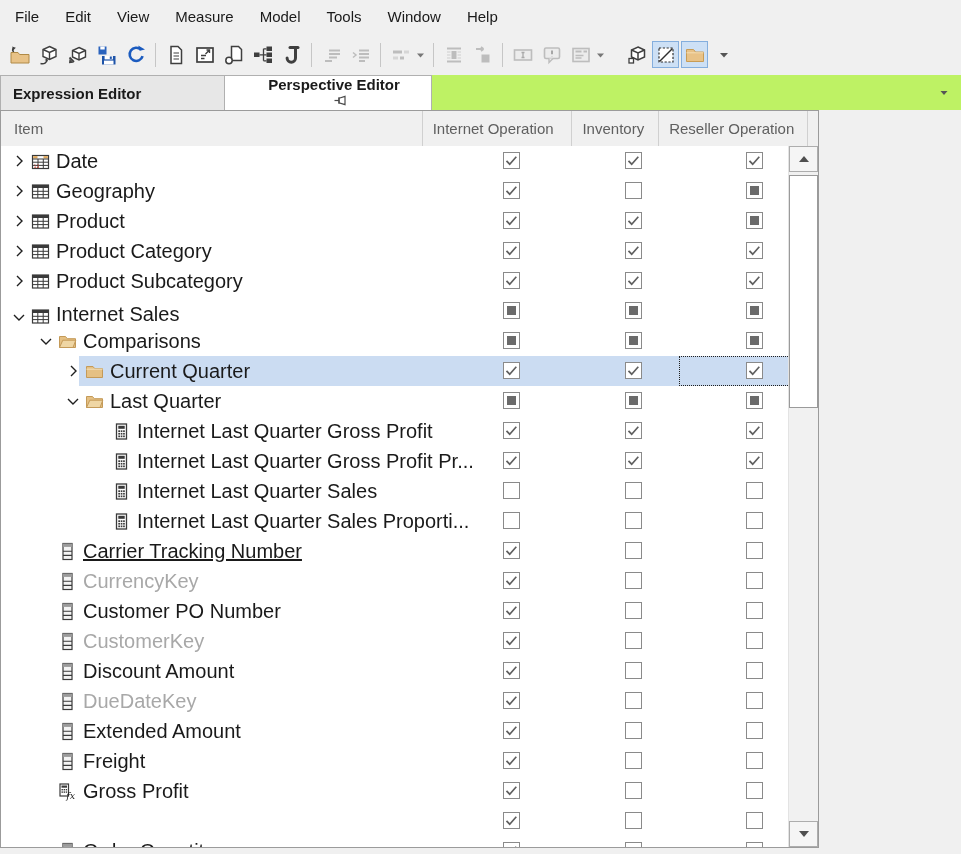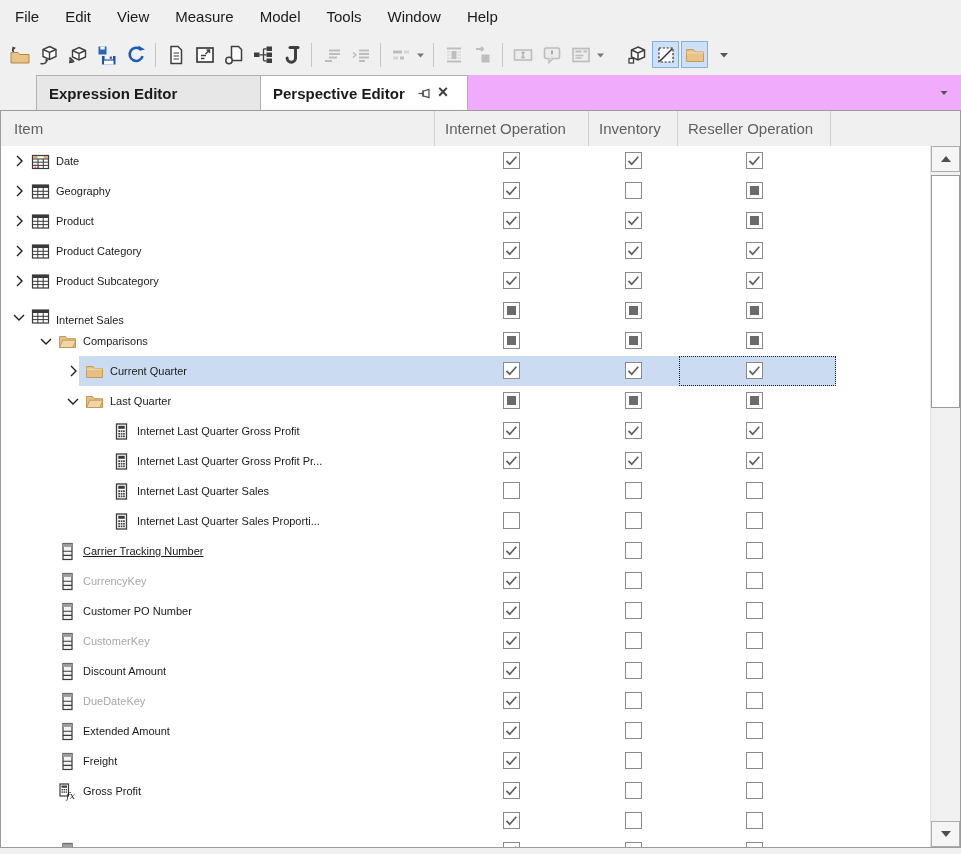--- a/index.html
+++ b/index.html
@@ -13,48 +13,48 @@
   .toolbar{display:flex;align-items:center;height:41px;padding-left:5px;}
   .tb-btn{width:27px;height:27px;display:flex;align-items:center;justify-content:center;margin:0 1px;box-sizing:border-box;}
   .tb-btn svg{width:22px;height:22px;display:block;}
   .tb-btn.active{background:#cde0f5;border:1px solid #84aedd;}
   .tb-ic{display:flex;}
   .tb-sep{width:1px;height:24px;background:#c6c6c6;margin:0 5px;}
   .tb-gap{width:14px;}
   .tb-dd{width:13px;height:27px;display:flex;align-items:center;}
 
   
-  .tabstrip{display:flex;height:35px;background:#f0abfc;margin-left:36px;}
+  .tabstrip{display:flex;height:35px;background:#bef264;}
   .tab{box-sizing:border-box;display:flex;align-items:center;border:1px solid #b0b0b0;border-bottom:none;background:#e7e7e7;font-weight:bold;font-size:15px;padding-left:12px;cursor:default;}
   .tab + .tab{border-left:none;}
-  .tab.active{background:#ffffff;}
+  .tab.active{background:#ffffff;flex-direction:column;}
   .tab-w1{width:225px;}
   .tab-w2{width:207px;}
   .tab-pin{margin-left:12px;display:flex;}
   .tab-close{margin-left:4px;font-size:18px;color:#3f3f3f;line-height:1;padding:0 8px 2px 2px;}
   .tabs-caret{margin-left:auto;align-self:center;padding-right:10px;display:flex;}
 
   
-  .panel{position:absolute;left:0;top:110px;width:961px;height:738px;box-sizing:border-box;border:1px solid #9b9b9b;background:#fff;}
+  .panel{position:absolute;left:0;top:110px;width:819px;height:738px;box-sizing:border-box;border:1px solid #9b9b9b;background:#fff;}
   .ghead{position:absolute;left:0;top:0;right:0;height:35px;background:#f0f0f0;border-bottom:1px solid #d0d0d0;display:flex;}
   .gh-cell{box-sizing:border-box;border-right:1px solid #d0d0d0;display:flex;align-items:center;font-size:15px;color:#5f5f5f;padding-left:10px;white-space:nowrap;overflow:hidden;}
   .c-item{width:434px;padding-left:13px;}
   .c-io{width:154px;}
   .c-inv{width:89px;}
   .c-ro{width:153px;}
   .c-blank{flex:1;border-right:none;}
 
   .gbody{position:absolute;left:0;top:35px;right:0;bottom:0;overflow:hidden;background:#fff;}
   .grid-row{position:relative;height:30px;}
   .row-band{position:absolute;left:78px;width:757px;top:0;bottom:0;background:#cbdcf2;}
   .row-focus{position:absolute;left:678px;width:157px;top:0;height:30px;box-sizing:border-box;border:1px dotted #1f1f1f;}
   .row-label{position:relative;display:flex;align-items:center;height:30px;width:434px;overflow:hidden;white-space:nowrap;}
   .expander{width:24px;height:18px;display:inline-flex;align-items:center;justify-content:center;flex:none;}
   .tree-icon{width:19px;height:19px;display:inline-flex;margin-right:6px;flex:none;}
-  .row-text{font-size:11px;}
+  .row-text{font-size:20px;}
   .row-text.dim{color:#a8a8a8;}
   .cb{position:absolute;top:6px;width:17px;height:17px;box-sizing:border-box;border:1px solid #8a8a8a;background:#fff;display:flex;align-items:center;justify-content:center;}
   .indet{width:9px;height:9px;background:#6b6b6b;}
 
   
   .vscroll{position:absolute;top:35px;right:0;bottom:0;width:30px;background:#f1f1f1;border-left:1px solid #e3e3e3;box-sizing:border-box;}
   .vs-btn{position:absolute;left:0;right:0;height:26px;background:#f5f5f5;border:1px solid #adadad;box-sizing:border-box;display:flex;align-items:center;justify-content:center;}
   .vs-btn.up{top:0;}
   .vs-btn.down{bottom:0;}
   .vs-thumb{position:absolute;left:0;right:0;top:29px;height:233px;background:#fff;border:1px solid #9a9a9a;box-sizing:border-box;}

